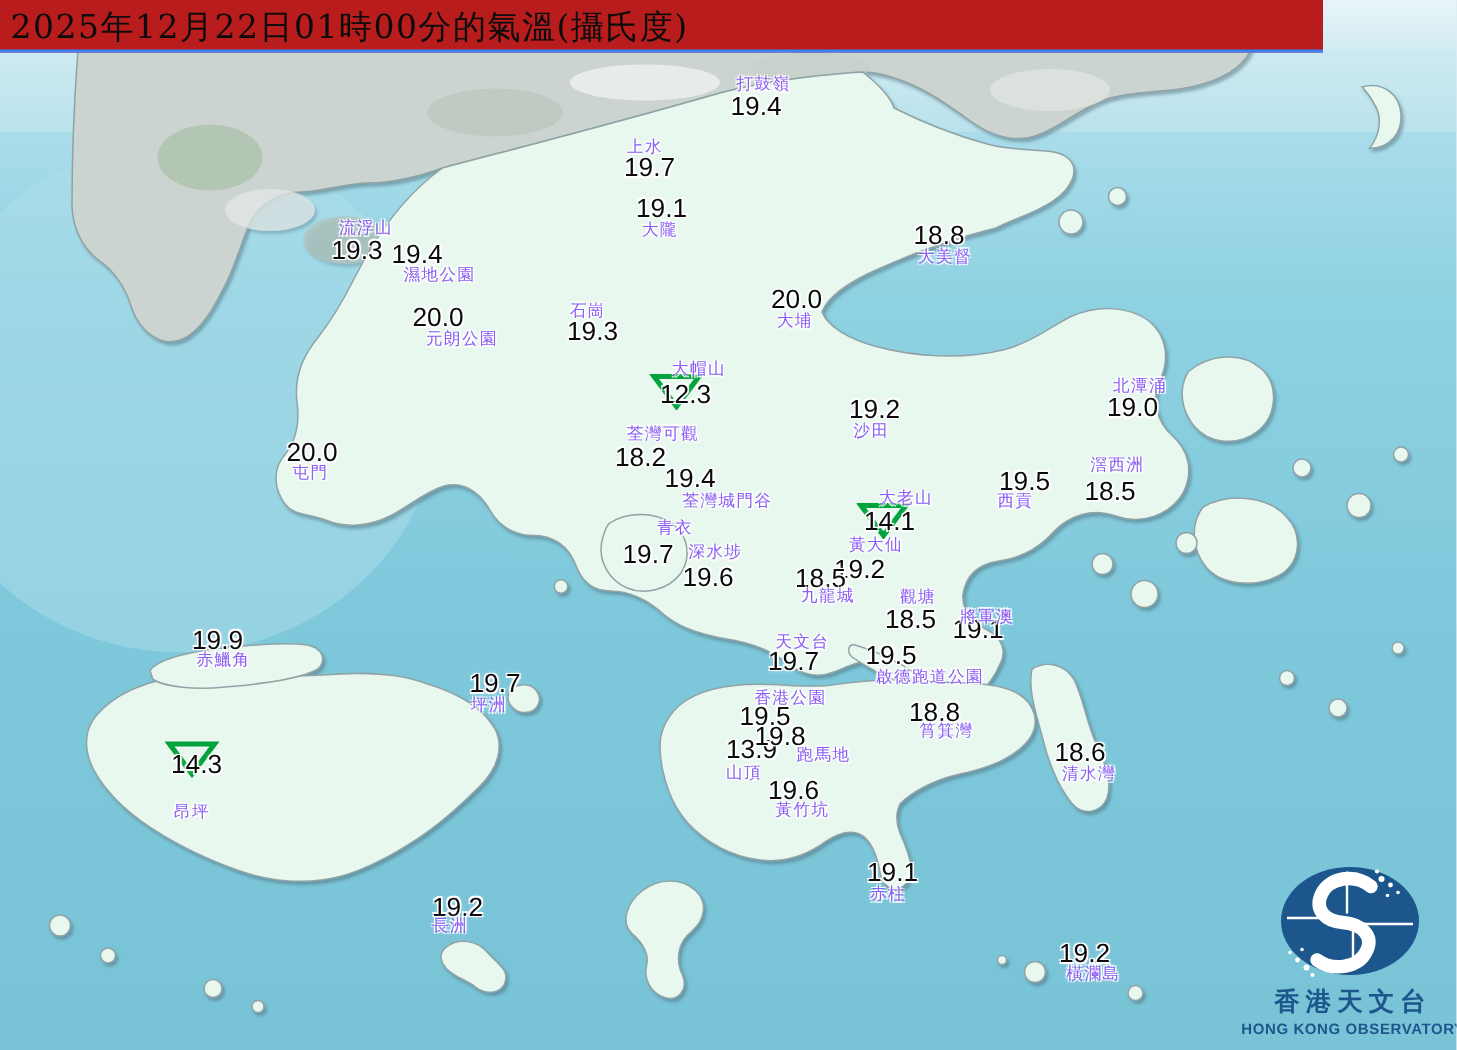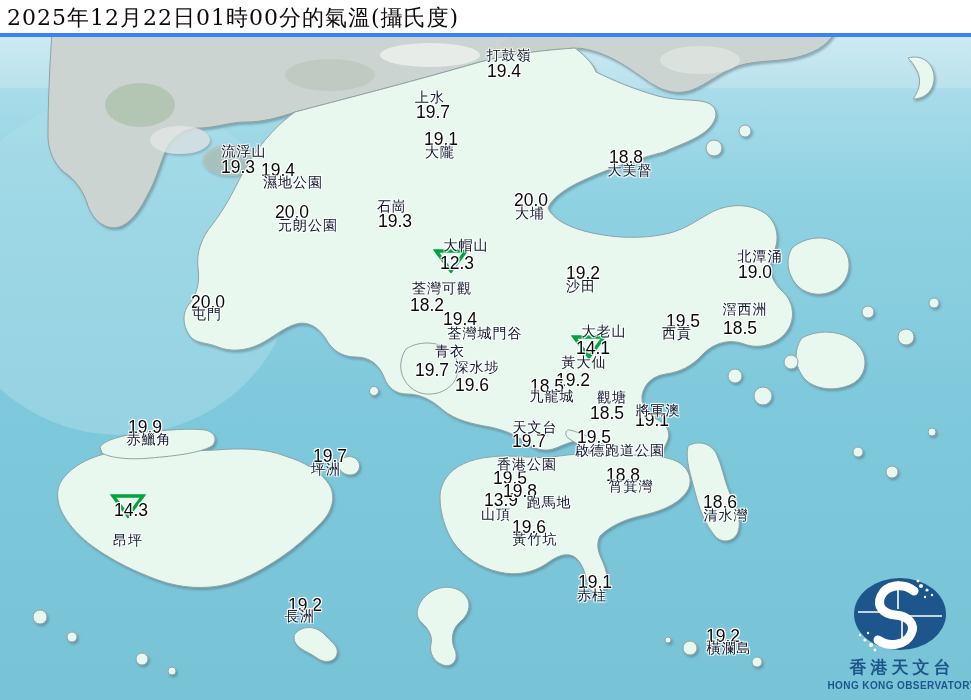--- a/index.html
+++ b/index.html
@@ -1,26 +1,26 @@
 <!DOCTYPE html>
 <html><head>
 <meta charset="utf-8">
 <style>
   html,body{margin:0;padding:0;background:#dfeef2;}
   #app{position:relative;width:971px;height:700px;overflow:hidden;
        font-family:"Liberation Sans",sans-serif;}
   #map-svg{position:absolute;left:0;top:0;}
-  #title-bar{position:absolute;left:0;top:0;width:971px;height:33px;
-       background:#ffffff;border-bottom:4px solid #3b82f6;}
+  #title-bar{position:absolute;left:0;top:0;width:882px;height:33px;
+       background:#b91c1c;border-bottom:2px solid #3b82f6;}
   #map-title{position:absolute;left:7px;top:3px;font-family:"DejaVu Serif","Liberation Serif",serif;
        font-size:22px;color:#0c0c0c;letter-spacing:1px;white-space:nowrap;}
   #stations{position:absolute;left:0;top:0;width:937px;height:700px;}
   .nm{position:absolute;transform:translate(-50%,-50%);white-space:nowrap;
-      font-family:Liberation Serif, serif;font-size:14px;letter-spacing:1px;
-      color:#0f172a;
+      font-family:Liberation Serif, serif;font-size:11px;letter-spacing:1px;
+      color:#8b5cf6;
       text-shadow:-1px -1px 0 rgba(255,255,255,.85),1px -1px 0 rgba(255,255,255,.85),
                   -1px 1px 0 rgba(255,255,255,.85),1px 1px 0 rgba(255,255,255,.85),0 0 3px rgba(255,255,255,.9);}
   .val{position:absolute;transform:translate(-50%,-50%);white-space:nowrap;
       font-family:"Liberation Sans",sans-serif;font-size:17.5px;color:#0a0a0a;
       text-shadow:-1px -1px 0 #fff,1px -1px 0 #fff,-1px 1px 0 #fff,1px 1px 0 #fff,0 0 3px #fff;}
   .mk{position:absolute;transform:translate(-50%,-50%);line-height:0;}
 </style>
 </head>
 <body>
 

